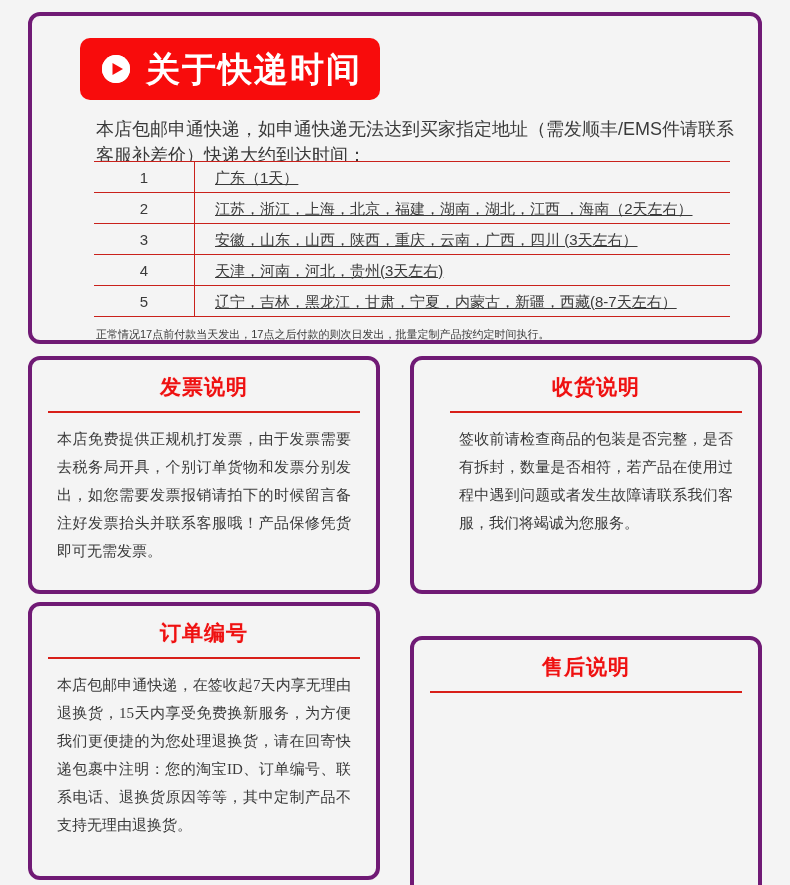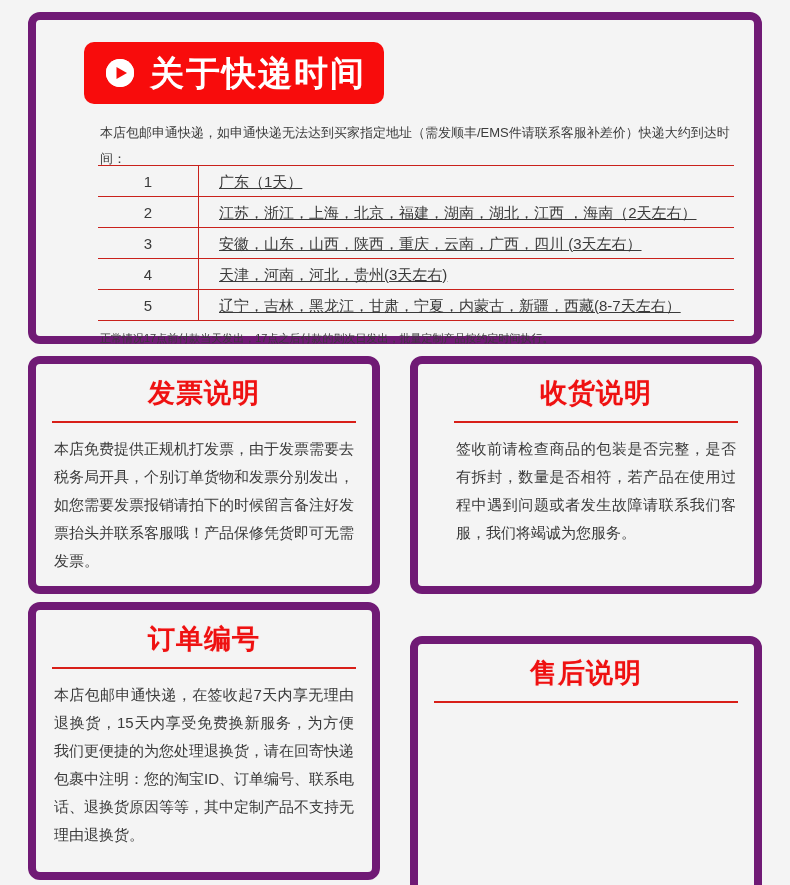--- a/index.html
+++ b/index.html
@@ -19,21 +19,21 @@
     position: relative;
     width: 790px;
     height: 885px;
     box-sizing: border-box;
   }
 
   
   .card {
     position: absolute;
     box-sizing: border-box;
-    border: 8px solid #701a75;
+    border: 4px solid #701a75;
     border-radius: 12px;
     background: #f4f4f4;
   }
 
   
   .card-shipping {
     left: 28px;
     top: 12px;
     width: 734px;
     height: 332px;
@@ -72,21 +72,21 @@
     letter-spacing: 2px;
     line-height: 1;
     white-space: nowrap;
   }
 
   .intro {
     position: absolute;
     left: 64px;
     top: 100px;
     width: 640px;
-    font-size: 13px;
+    font-size: 18px;
     line-height: 26px;
     color: #3a3a3a;
   }
 
   
   .region-table {
     position: absolute;
     left: 62px;
     top: 145px;
     width: 636px;
@@ -129,41 +129,41 @@
   .card-info {
     width: 352px;
   }
   .pos-invoice  { left: 28px;  top: 356px; height: 238px; }
   .pos-receipt  { left: 410px; top: 356px; height: 238px; padding-left: 20px; }
   .pos-return   { left: 28px;  top: 602px; height: 278px; }
   .pos-after    { left: 410px; top: 636px; height: 272px; }
 
   .card-title {
     text-align: center;
-    font-size: 27px;
+    font-size: 21px;
     font-weight: bold;
     color: #ee1111;
     line-height: 1;
     margin-top: 16px;
     letter-spacing: 1px;
     text-shadow: 0 0 1px #ffb0b0;
   }
   .card-divider {
     margin: 14px 16px 0 16px;
     height: 0;
     border-top: 2px solid #d81f18;
   }
   .card-body {
     margin: 12px 18px 0 18px;
     font-size: 15px;
     line-height: 28px;
     color: #3a3a3a;
     text-align: justify;
   }
-  .card-body p { margin: 0; }
+  .card-body p { margin: 7px; font-family: Liberation Serif, serif; }
 </style>
 </head>
 <body>
 
 <div class="page">
 
   <div class="card card-shipping">
 
     <div class="banner">
       <span class="play-icon">

